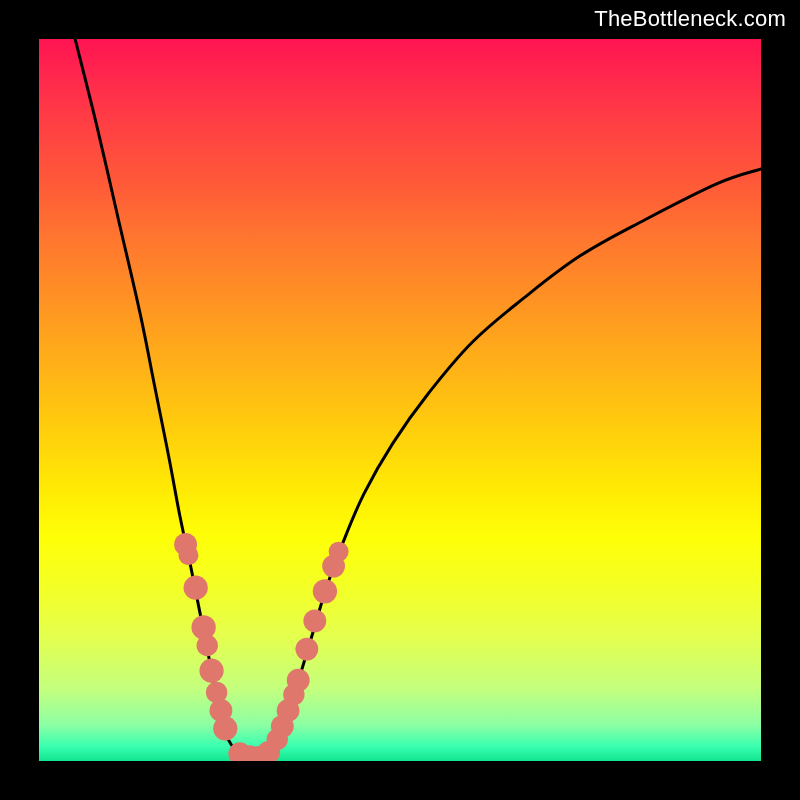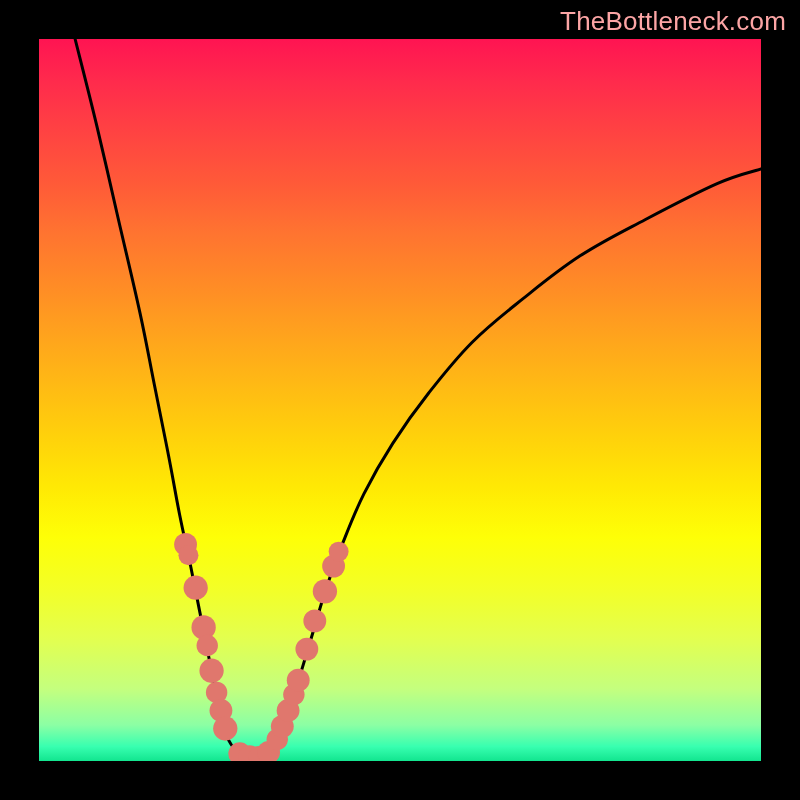--- a/index.html
+++ b/index.html
@@ -42,22 +42,22 @@
       #c4ff7e 90%,
       #8cffa4 95%,
       #38ffb0 98%,
       #12e58f 100%
     );
   }
   .watermark {
     position: absolute;
     top: 6px;
     right: 14px;
-    color: #fca5a5;
-    font-size: 26px;
+    color: #ffffff;
+    font-size: 22px;
     font-weight: 500;
     letter-spacing: 0.2px;
   }
   svg.curves {
     position: absolute;
     top: 0;
     left: 0;
     width: 722px;
     height: 722px;
   }

